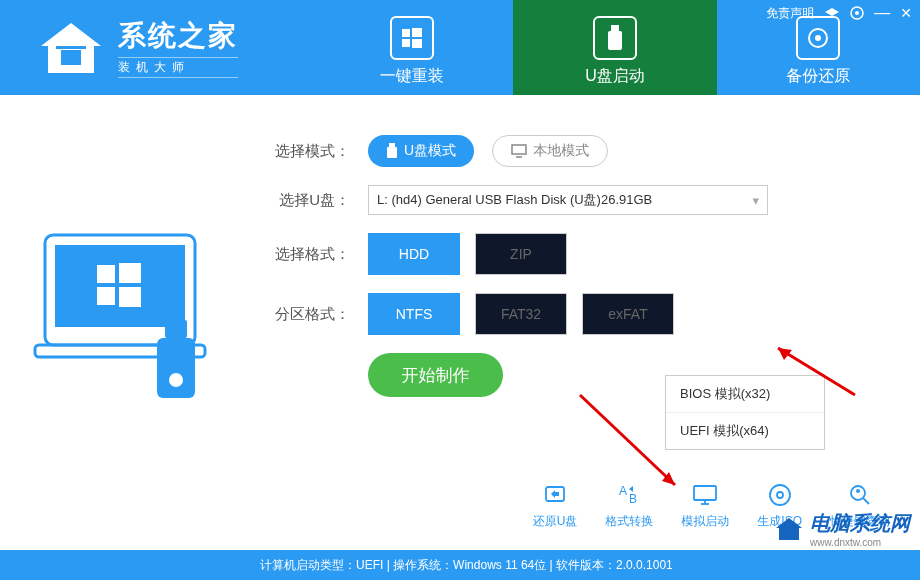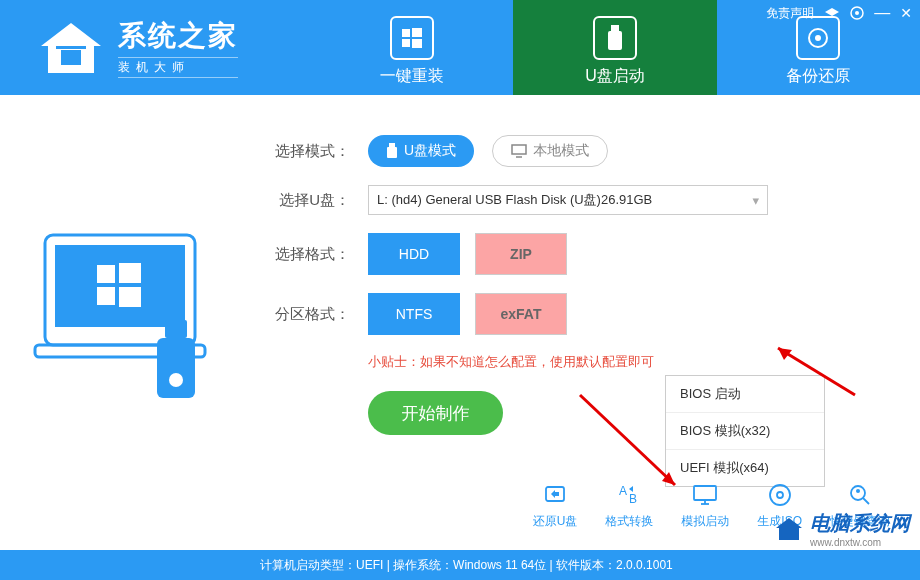--- a/index.html
+++ b/index.html
@@ -22,21 +22,21 @@
 .main { flex: 1; padding: 40px 48px 0 10px; }
 .row { display: flex; align-items: center; margin-bottom: 18px; }
 .row-label { width: 90px; text-align: right; color: #555; font-size: 15px; margin-right: 18px; }
 .pill { height: 32px; border-radius: 16px; padding: 0 18px; display: inline-flex; align-items: center; gap: 6px; font-size: 14px; cursor: pointer; }
 .pill.blue { background: #2b9af3; color: #fff; }
 .pill.gray { background: #fff; border: 1px solid #ccc; color: #888; }
 .select { flex: 1; max-width: 400px; height: 30px; border: 1px solid #ccc; padding: 0 22px 0 8px; font-size: 13px; color: #333; display: flex; align-items: center; position: relative; cursor: pointer; }
 .select::after { content: "▾"; position: absolute; right: 8px; color: #aaa; }
 .btn { width: 92px; height: 42px; display: inline-flex; align-items: center; justify-content: center; font-size: 14px; cursor: pointer; margin-right: 15px; }
 .btn.blue { background: #2b9af3; color: #fff; }
-.btn.white { background: #fca5a5; border: 1px solid #ccc; color: #666; font-weight: bold; }
+.btn.white { background: #0f172a; border: 1px solid #ccc; color: #666; }
 .tip { color: #e74c3c; font-size: 13px; margin-left: 108px; margin-top: 5px; margin-bottom: 20px; }
 .start-btn { width: 135px; height: 44px; background: #4bbd4b; color: #fff; border-radius: 22px; display: flex; align-items: center; justify-content: center; font-size: 17px; margin-left: 108px; cursor: pointer; }
 .popup { position: absolute; right: 95px; top: 375px; background: #fff; border: 1px solid #ccc; width: 160px; }
 .popup-item { padding: 9px 14px; font-size: 13px; color: #333; border-bottom: 1px solid #eee; cursor: pointer; }
 .popup-item:last-child { border-bottom: none; }
 .bottom-icons { position: absolute; right: 30px; bottom: 50px; display: flex; gap: 28px; }
 .bicon { display: flex; flex-direction: column; align-items: center; color: #2b9af3; font-size: 12px; cursor: pointer; gap: 4px; }
 .bicon svg { width: 28px; height: 28px; }
 .statusbar { position: absolute; bottom: 0; left: 0; right: 0; height: 30px; background: #2b9af3; color: #fff; font-size: 12px; display: flex; align-items: center; padding-left: 260px; }
 .watermark { position: absolute; right: 10px; bottom: 32px; display: flex; align-items: center; gap: 6px; }
@@ -152,31 +152,30 @@
 
     <div class="row">
       <span class="row-label">选择格式：</span>
       <span class="btn blue">HDD</span>
       <span class="btn white">ZIP</span>
     </div>
 
     <div class="row">
       <span class="row-label">分区格式：</span>
       <span class="btn blue">NTFS</span>
+      <span class="btn white">FAT32</span>
       <span class="btn white">exFAT</span>
     </div>
 
-    <div class="tip">小贴士：如果不知道怎么配置，使用默认配置即可</div>
 
     <div class="start-btn">开始制作</div>
   </div>
 </div>
 
 <div class="popup">
-  <div class="popup-item">BIOS 启动</div>
   <div class="popup-item">BIOS 模拟(x32)</div>
   <div class="popup-item">UEFI 模拟(x64)</div>
 </div>
 
 <div class="bottom-icons">
   <div class="bicon">
     <svg viewBox="0 0 28 28">
         <rect x="5" y="6" width="18" height="14" rx="2" fill="none" stroke="#2b9af3" stroke-width="1.8"></rect>
         <path d="M10 13 L14 9 L14 11 L18 11 L18 15 L14 15 L14 17 Z" fill="#2b9af3"></path>
       </svg>

